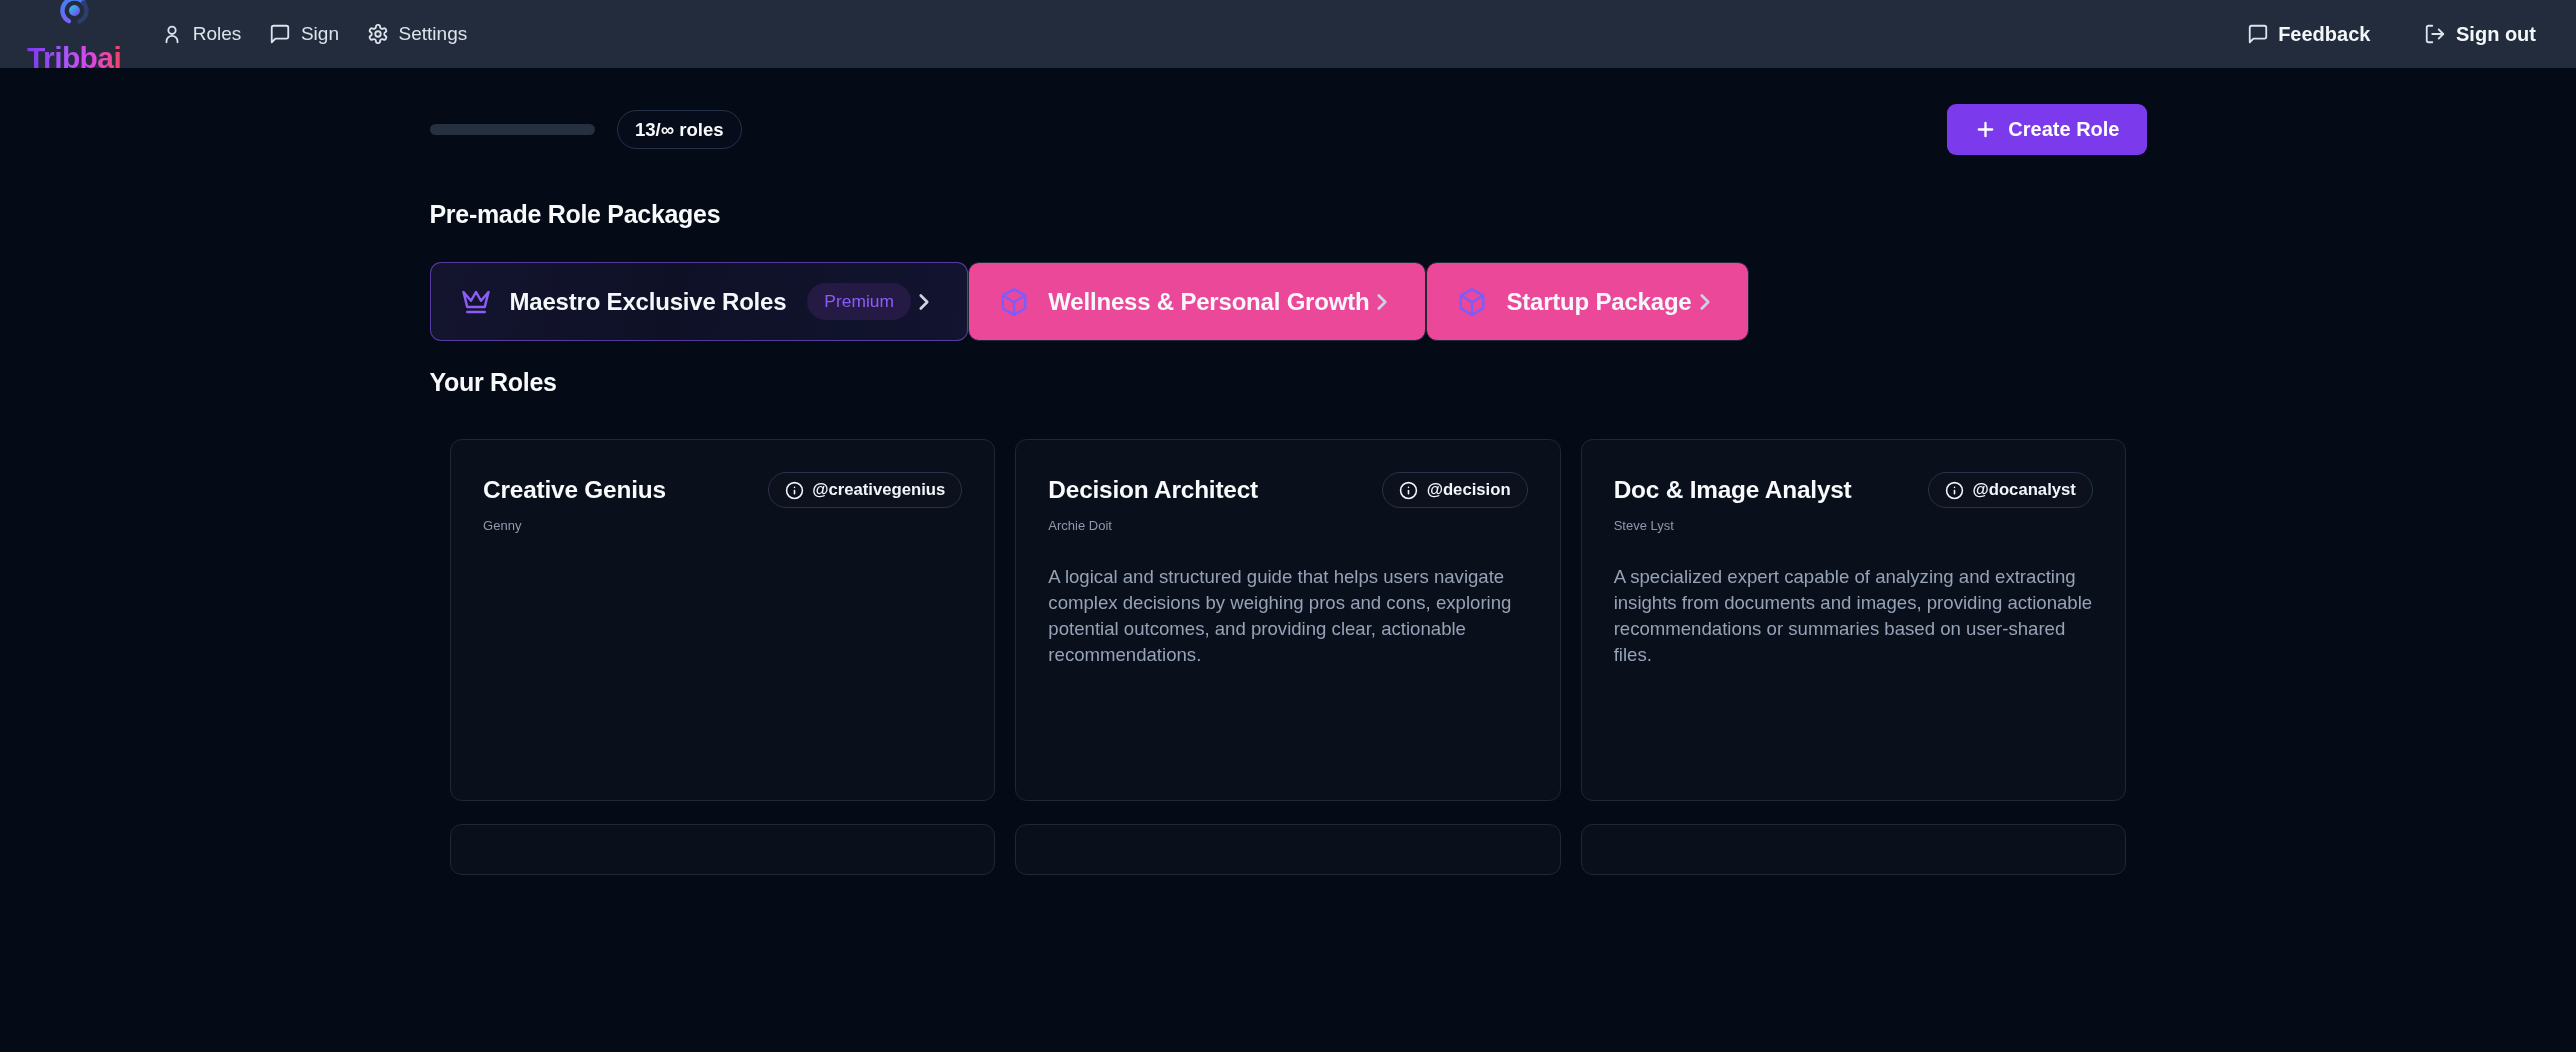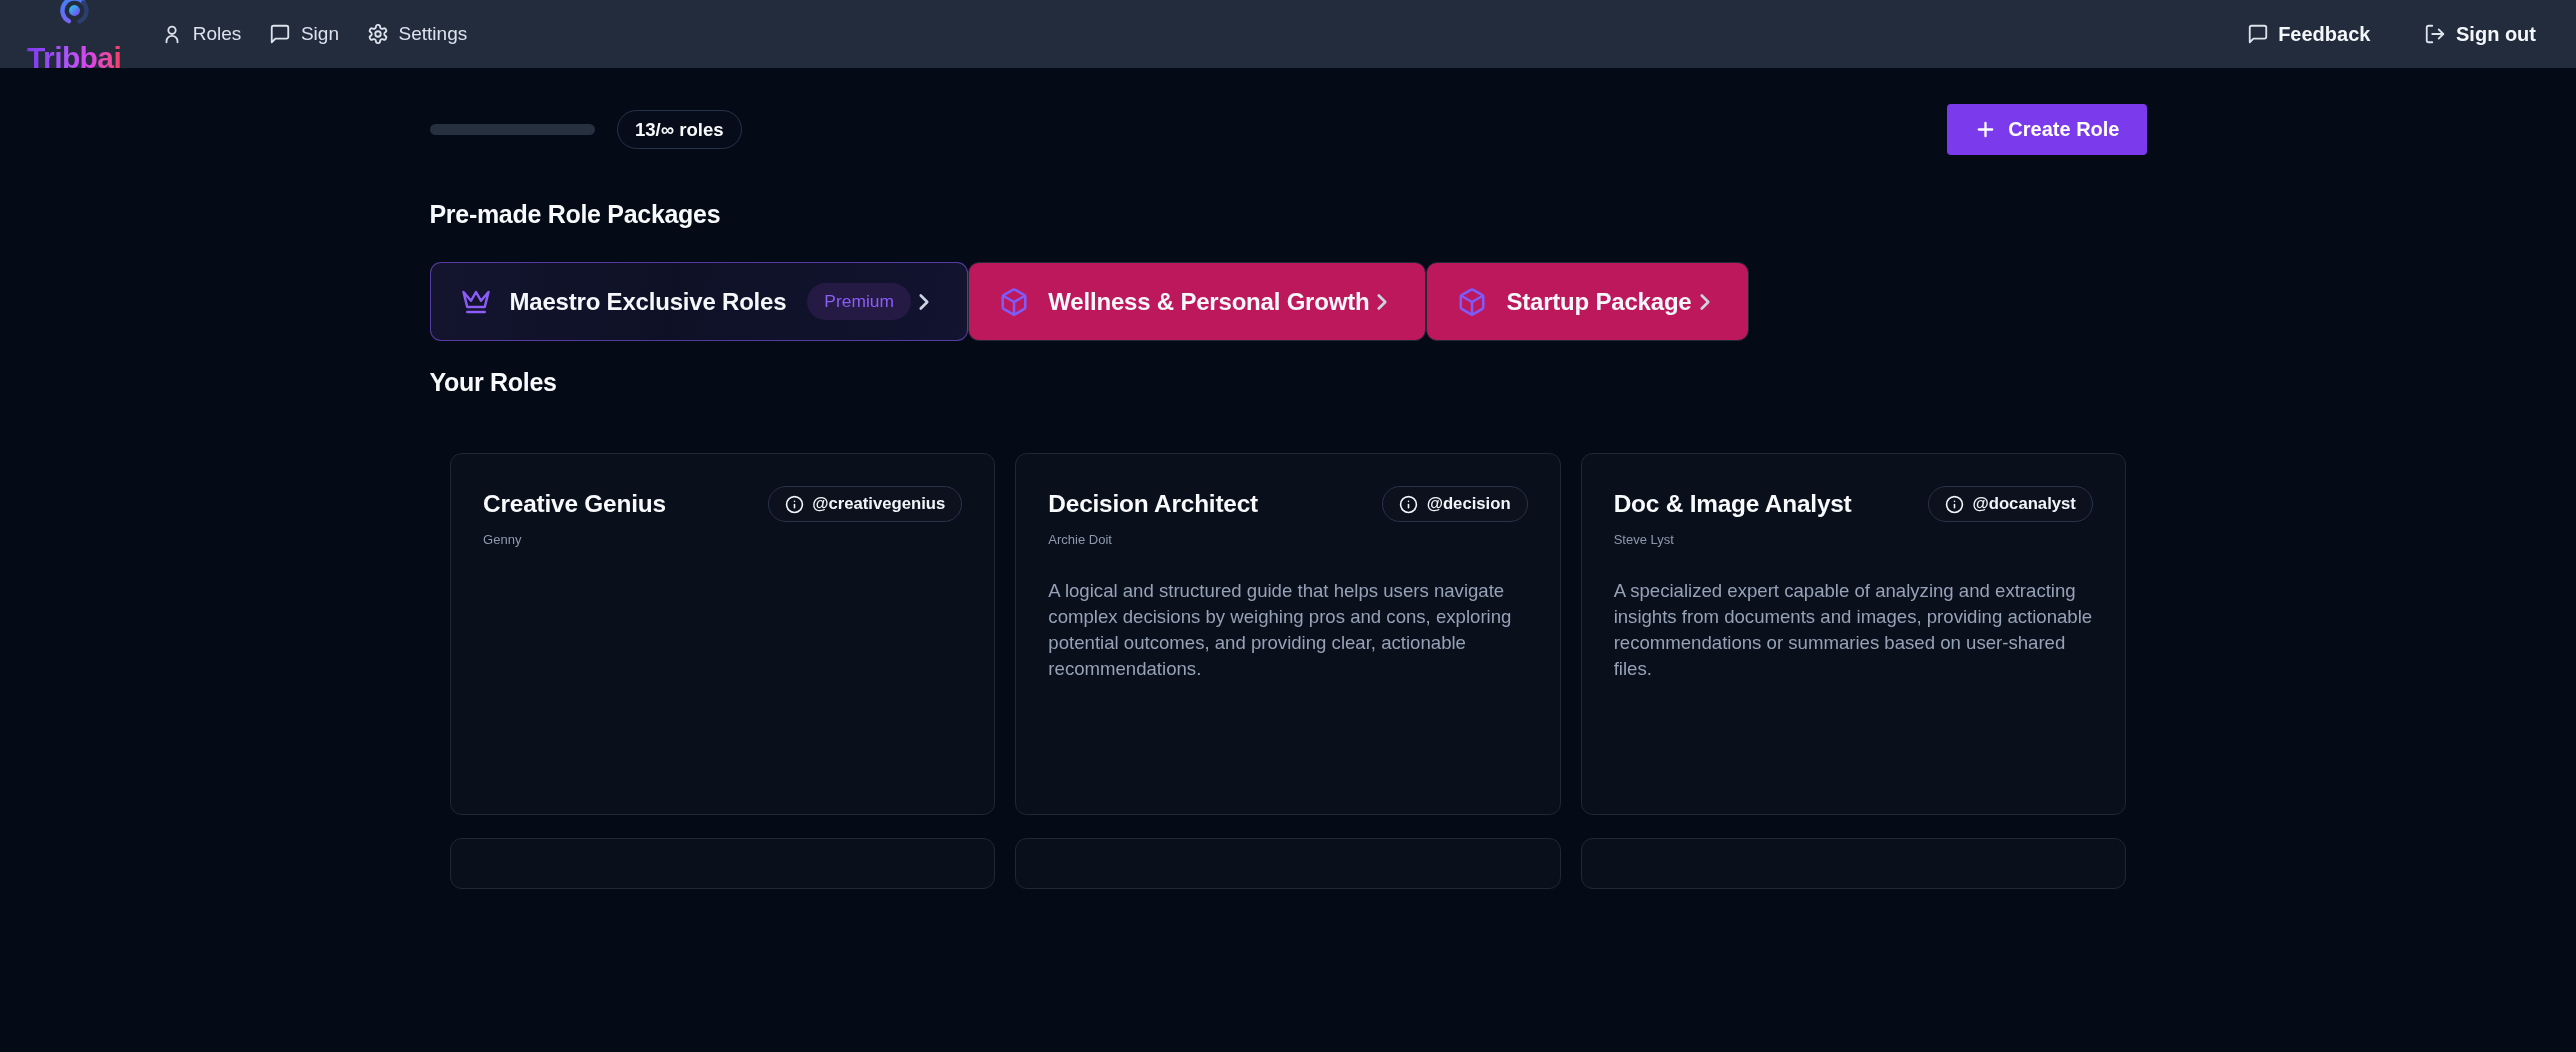--- a/index.html
+++ b/index.html
@@ -35,53 +35,53 @@
 
   .toolbar { margin-top:36px; display:flex; align-items:center; height:51px; }
   .progress-track { width:165px; height:11px; border-radius:5.8px; background:#27303f; }
   .count-badge {
     margin-left:22px; border:1.3px solid #27334a; border-radius:642px;
     padding:7.7px 17.4px; font-size:18.6px; font-weight:700; color:#f8fafc;
     background:rgba(10,16,29,.4);
   }
   .create-btn {
     margin-left:auto; height:51px; padding:0 27px;
-    background:#7c3aed; border:none; border-radius:4px;
+    background:#7c3aed; border:none; border-radius:9px;
     display:flex; align-items:center; gap:11.6px;
     font-family:inherit; font-size:20px; font-weight:600; color:#ffffff; cursor:pointer;text-align:center;
   }
   .plus-icon { width:23px; height:23px; stroke:#ffffff; fill:none; stroke-width:2.4; stroke-linecap:round; }
 
   .section-heading { font-size:25px; font-weight:700; color:#f8fafc; letter-spacing:-0.3px; }
   .heading-packages { margin-top:45px; }
   .heading-roles { margin-top:27px; }
 
   
   .package-list { margin-top:33px; display:flex; flex-direction:row; }
   .package-row {
     height:79px; border-radius:11px;
-    background:#be185d; border:1.3px solid #1f2938;
+    background:#ec4899; border:1.3px solid #1f2938;
     display:flex; align-items:center; padding:0 30px; cursor:pointer;
   }
   .package-row.premium {
     border-color:rgba(134,84,240,.6);
     background:linear-gradient(100deg,#14142f 0%,#0e1126 45%,#121430 100%);
   }
   .pkg-icon { width:30px; height:30px; margin-right:19px; fill:none; stroke-width:2; stroke-linecap:round; stroke-linejoin:round; }
   .crown  { stroke:#8b5cf6; }
   .boxico { stroke:#7c5cfa; }
   .package-title { font-size:24px; font-weight:700; color:#f5f7fa; letter-spacing:-0.2px; }
   .premium-badge {
     margin-left:20.6px; background:#241a44; color:#8b5cf6;
     font-size:17.4px; font-weight:500; padding:7.7px 17.4px; border-radius:642px;
   }
   .chevron-icon { margin-left:auto; width:26px; height:26px; stroke:#cbd5e1; fill:none; stroke-width:2.4; stroke-linecap:round; stroke-linejoin:round; }
 
   
-  .cards-grid { margin-top:56px; padding:0 20.6px; display:grid; grid-template-columns:repeat(3,1fr); gap:20px; }
+  .cards-grid { margin-top:42px; padding:0 20.6px; display:grid; grid-template-columns:repeat(3,1fr); gap:20px; }
   .role-card {
     height:362px; border-radius:11.6px;
     background:#0a0f1c; border:1.3px solid #1f2936;
     padding:32px; cursor:pointer;
   }
   .card-head { display:flex; justify-content:space-between; align-items:flex-start; gap:13px; }
   .card-title { font-size:24.4px; font-weight:700; color:#f8fafc; letter-spacing:-0.2px; padding-top:3.9px; }
   .handle-badge {
     flex:none; display:flex; align-items:center; gap:8.4px;
     border:1.3px solid #28334a; border-radius:642px; background:rgba(13,18,30,.6);

